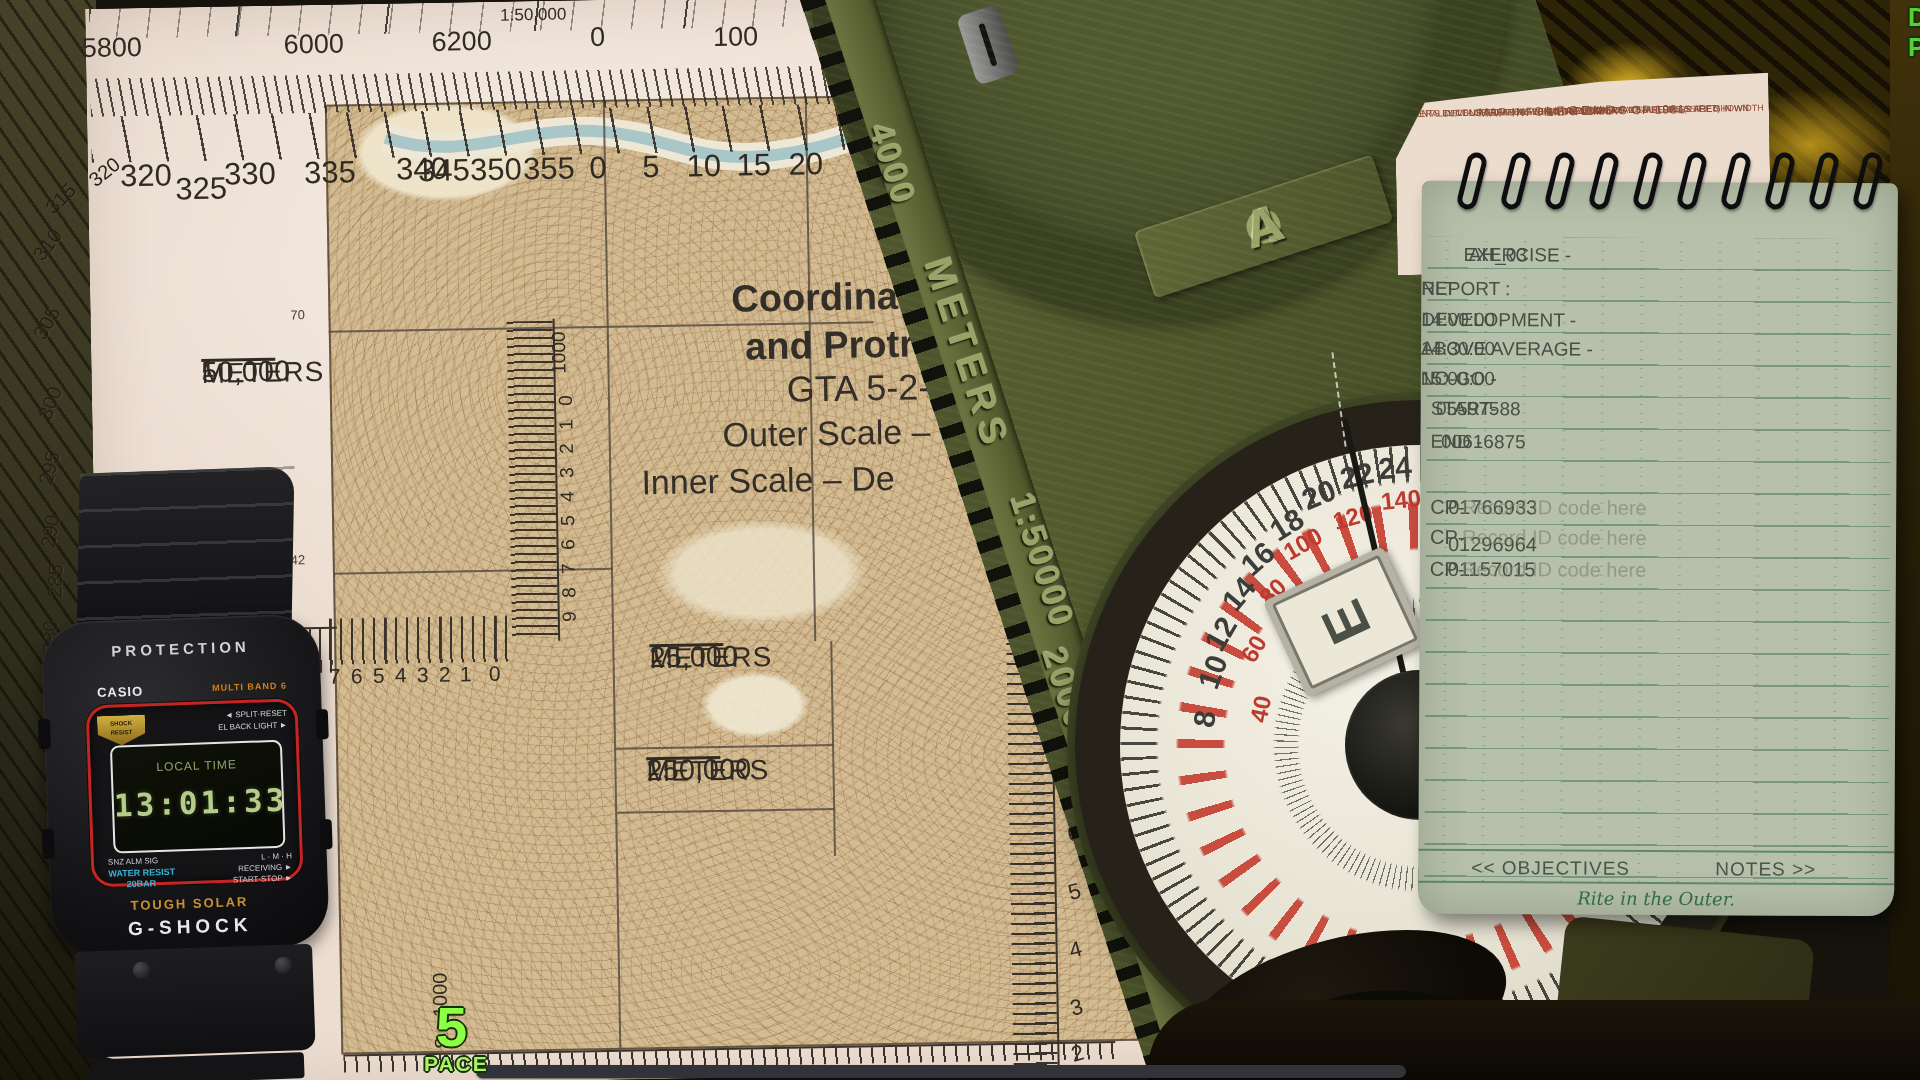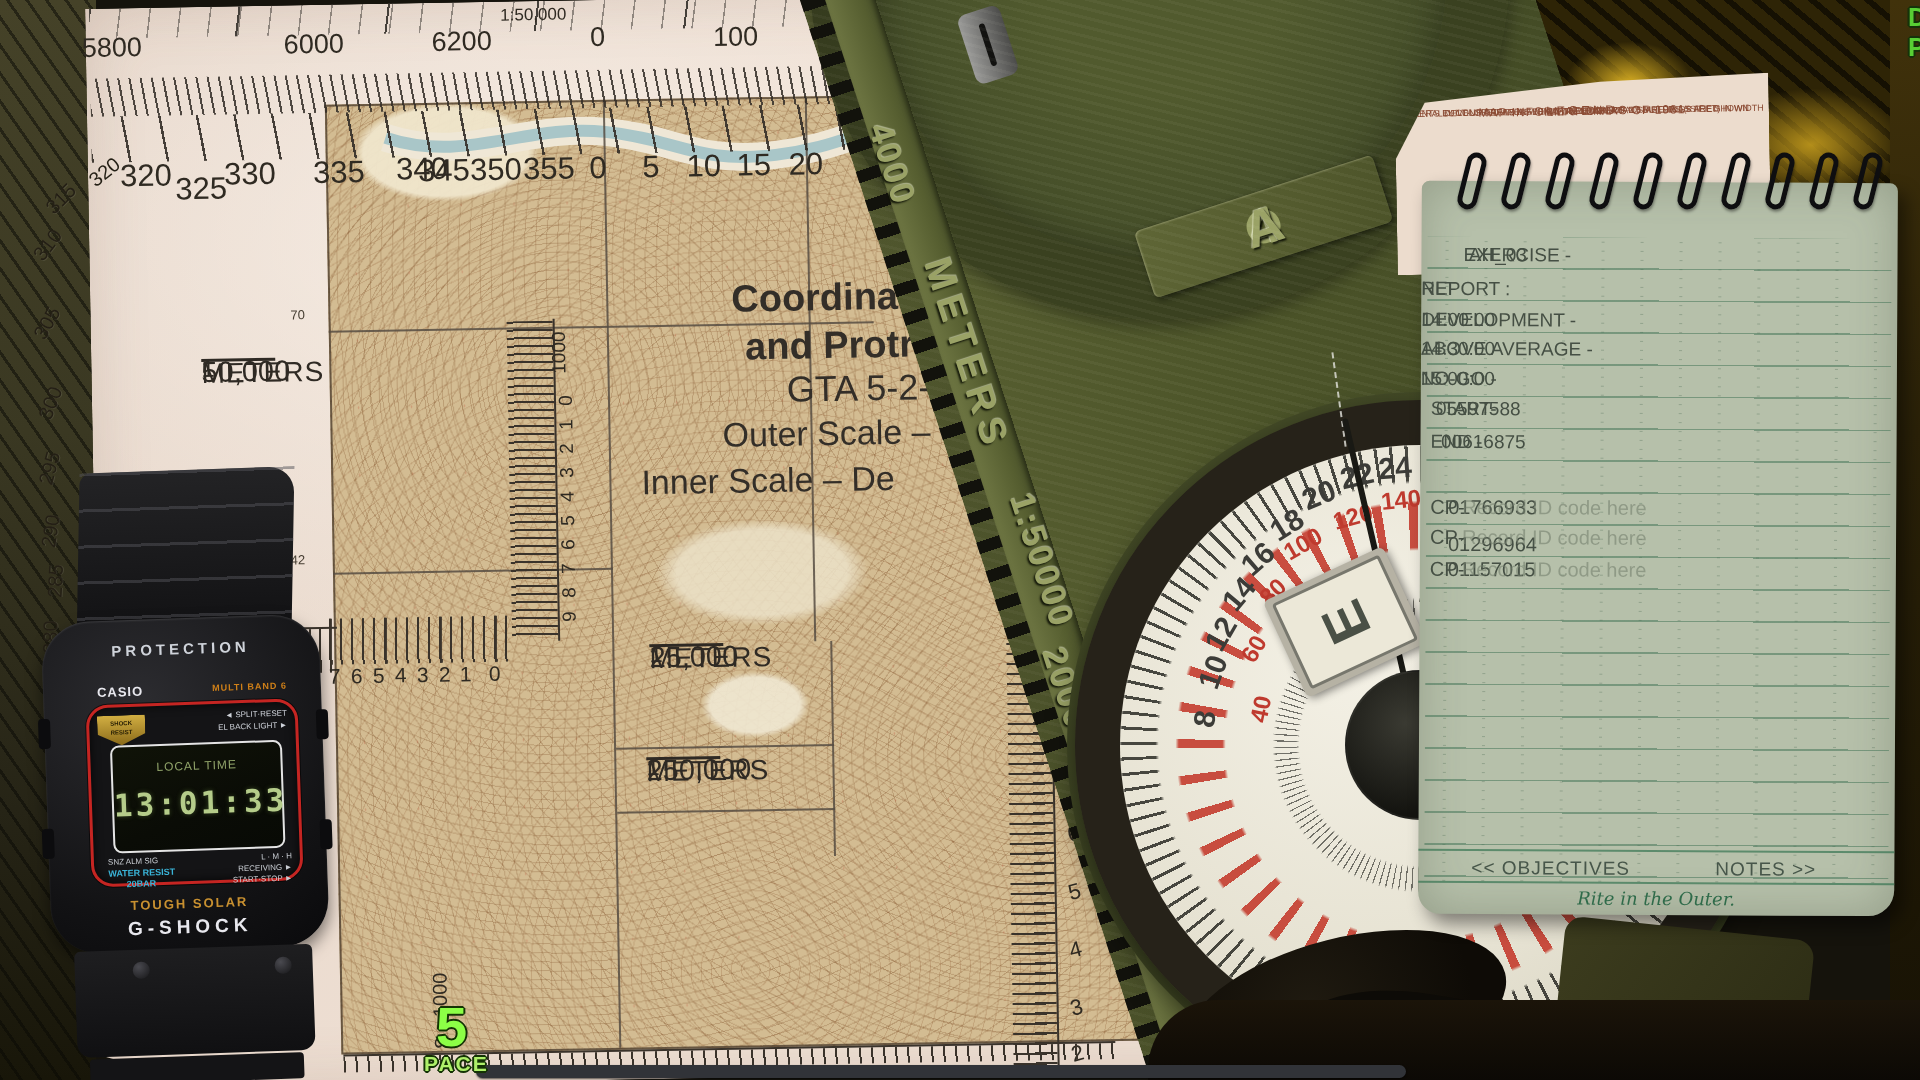--- a/index.html
+++ b/index.html
@@ -275,21 +275,21 @@
     <span class="num" style="left:540px;top:4px;font-size:17px;">1:50,000</span>
     <span class="num" style="left:118px;top:24px;">5800</span>
     <span class="num" style="left:320px;top:24px;">6000</span>
     <span class="num" style="left:468px;top:24px;">6200</span>
     <span class="num" style="left:604px;top:22px;">0</span>
     <span class="num" style="left:742px;top:24px;">100</span>
 
     <span class="num deg" style="left:150px;top:150px;">320</span>
     <span class="num deg" style="left:205px;top:164px;">325</span>
     <span class="num deg" style="left:254px;top:150px;">330</span>
-    <span class="num deg" style="left:343px;top:150px;">335</span>
+    <span class="num deg" style="left:334px;top:150px;">335</span>
     <span class="num deg" style="left:392px;top:148px;margin-left:34px;">340</span>
     <span class="num deg" style="left:448px;top:150px;">345</span>
     <span class="num deg" style="left:500px;top:150px;">350</span>
     <span class="num deg" style="left:553px;top:150px;">355</span>
     <span class="num deg" style="left:602px;top:150px;">0</span>
     <span class="num deg" style="left:655px;top:150px;">5</span>
     <span class="num deg" style="left:708px;top:150px;">10</span>
     <span class="num deg" style="left:758px;top:150px;">15</span>
     <span class="num deg" style="left:810px;top:150px;">20</span>
 

